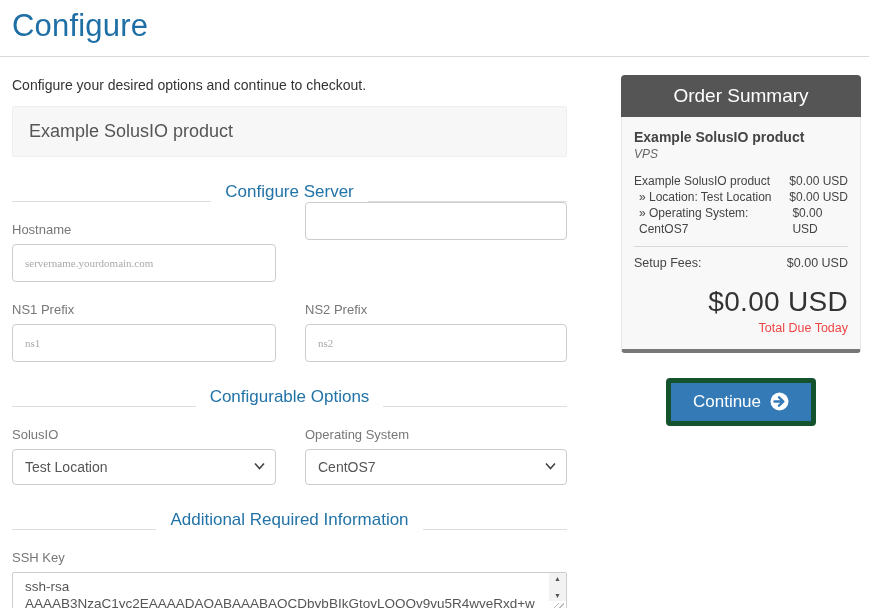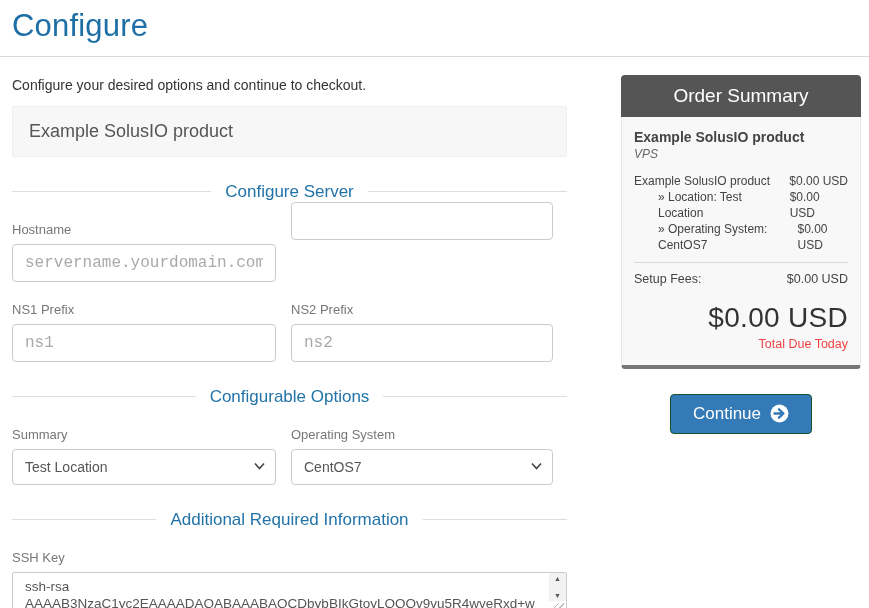--- a/index.html
+++ b/index.html
@@ -41,51 +41,51 @@
     border-radius: 2px;
     padding: 14px 16px;
     font-size: 18px;
     color: #555;
     font-weight: 300;
   }
 
   
   .section-header {
     display: flex;
-    align-items: center;
+    align-items: flex-end;
     margin-top: 25px;
     color: #2273a8;
     font-size: 17px;
     font-weight: 400;
   }
   .section-header .rule { flex: 1; border-top: 1px solid #dddddd; height: 0; }
   .section-header .txt { padding: 0 14px; white-space: nowrap; }
 
   
   .form-grid {
     display: grid;
     grid-template-columns: 264px 262px;
-    column-gap: 15px;
+    column-gap: 29px;
   }
   .field label {
     display: block;
     font-size: 13px;
     color: #777777;
     margin: 20px 0 7px 0;
     font-weight: 400;
   }
   .field input[type="text"], .field input[type="password"] {
     width: 100%;
     height: 36px;
     border: 1px solid #cccccc;
     border-radius: 4px;
     padding: 18px 12px;
-    font-size: 16px;
+    font-size: 11px;
     color: #555555;
-    font-family: Liberation Mono, monospace;
+    font-family: Liberation Serif, serif;
     background: #fff;
     outline: none;
   }
   .field input::placeholder { color: #a9a9a9; opacity: 1; }
 
   .select-wrap { position: relative; }
   .select-wrap select {
     width: 100%;
     height: 36px;
     border: 1px solid #cccccc;
@@ -167,41 +167,41 @@
   }
   .sum-product { font-size: 14px; font-weight: bold; color: #444; }
   .sum-type { font-size: 12px; font-style: italic; color: #666; margin: 2px 0 12px 0; }
   .sum-row {
     display: flex;
     justify-content: space-between;
     font-size: 12px;
     line-height: 16px;
     color: #444;
   }
-  .sum-row.indent .lbl { padding-left: 5px; margin-left: 19px; }
+  .sum-row.indent .lbl { padding-left: 5px; }
   .sum-divider { border-top: 1px solid #d9d9d9; margin: 9px 0; }
   .sum-setup { display: flex; justify-content: space-between; font-size: 12.5px; color: #444; }
   .sum-total {
     text-align: right;
     font-size: 28px;
     font-weight: 300;
     color: #333;
     margin-top: 16px;
     letter-spacing: 0.3px;
   }
   .sum-total-label { text-align: right; font-size: 12.5px; color: #ef4444; margin-top: 3px; }
 
   
   .continue-row { text-align: center; margin-top: 25px; }
   .btn-continue {
     display: inline-flex;
     align-items: center;
     gap: 9px;
     background: #337ab7;
-    border: 1px solid #14532d;
+    border: 5px solid #14532d;
     color: #ffffff;
     font-size: 17px;
     font-weight: 300;
     font-family: inherit;
     padding: 9px 22px;
     border-radius: 4px;
     cursor: pointer;
   }
   .btn-continue svg { display: block; }
 </style>
@@ -246,21 +246,21 @@
       </div>
 
       <div class="section-header">
         <span class="rule"></span>
         <span class="txt">Configurable Options</span>
         <span class="rule"></span>
       </div>
 
       <div class="form-grid">
         <div class="field">
-          <label>Summary</label>
+          <label>SolusIO</label>
           <div class="select-wrap">
             <select>
               <option>Test Location</option>
             </select>
             <svg class="chev" viewBox="0 0 11 8">
               <polyline points="1,1.5 5.5,6.5 10,1.5" fill="none" stroke="#444" stroke-width="1.6"></polyline>
             </svg>
           </div>
         </div>
         <div class="field">

